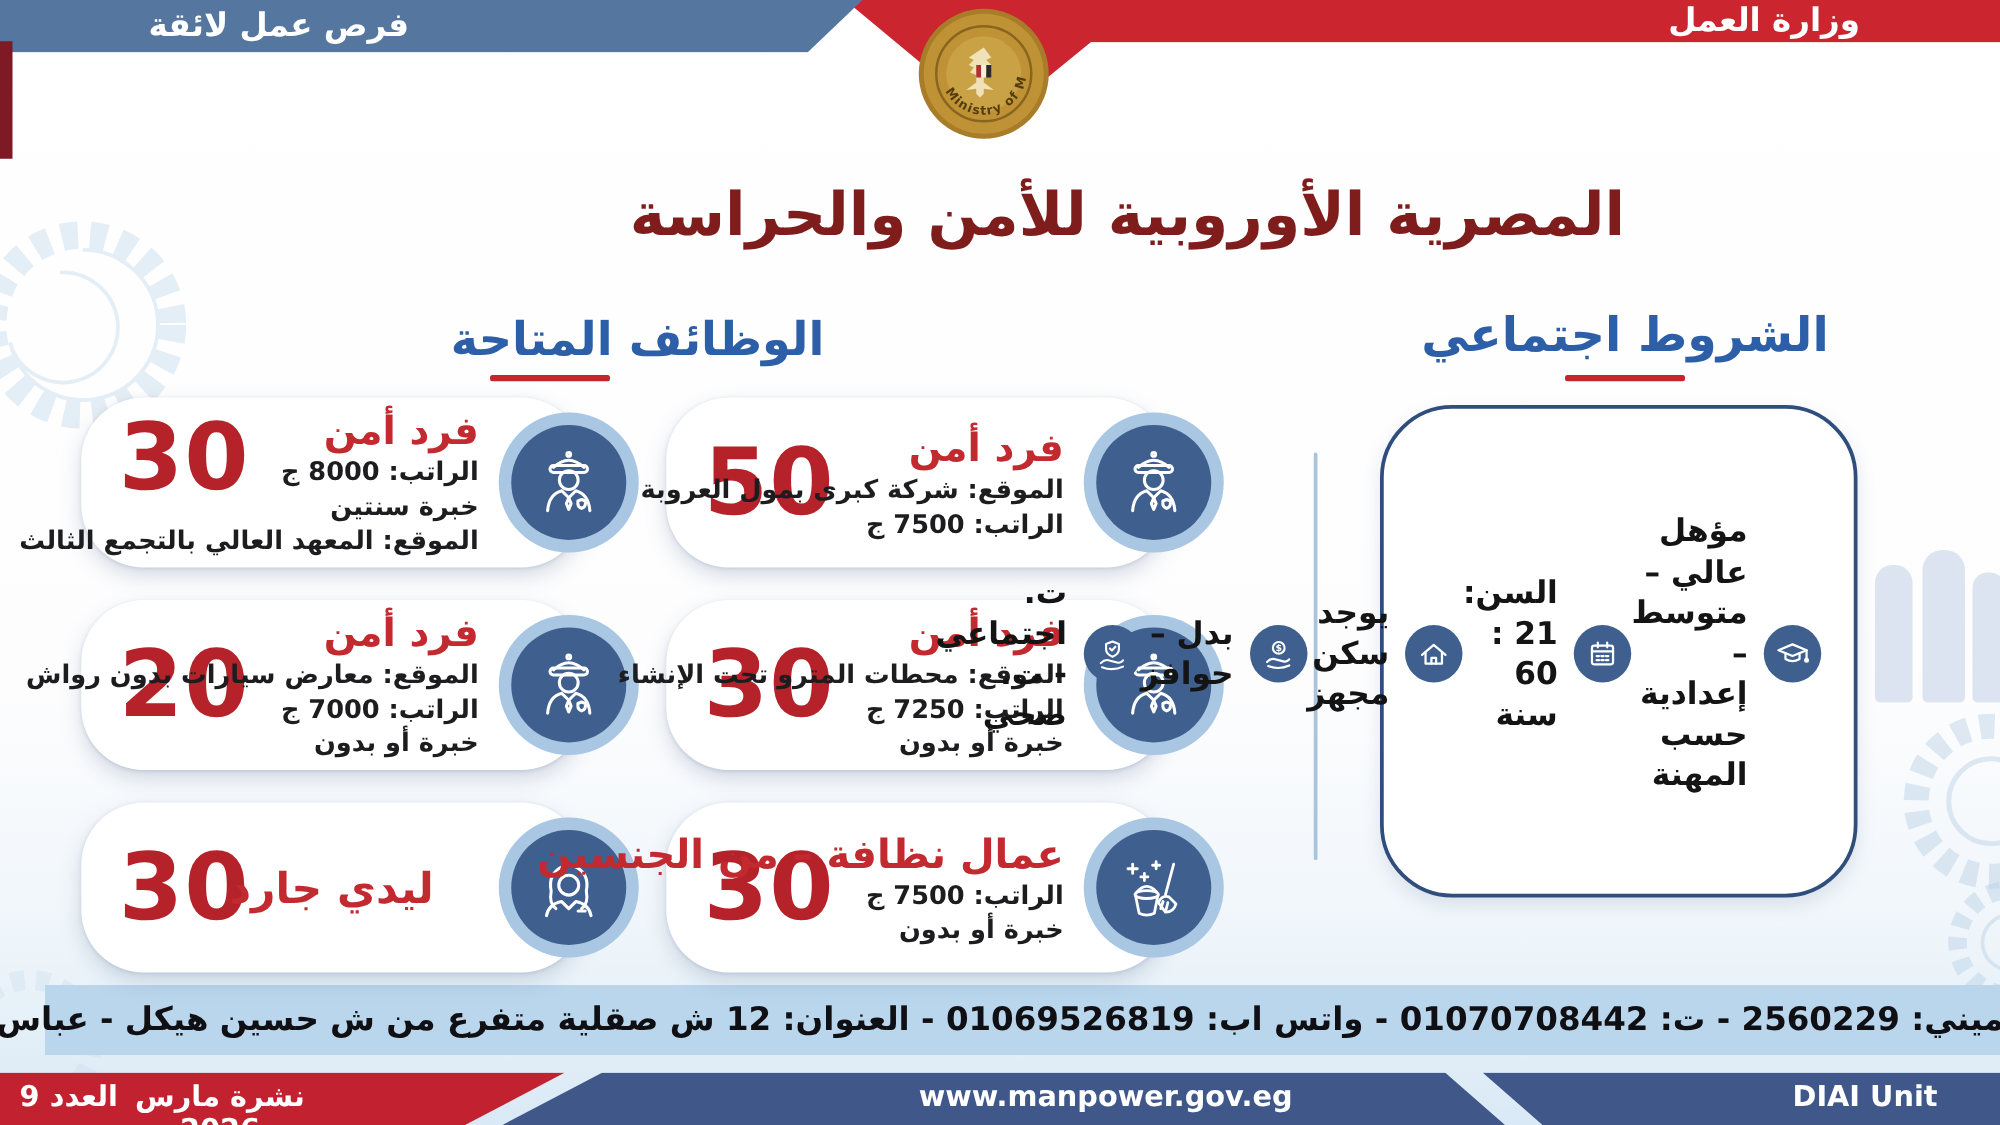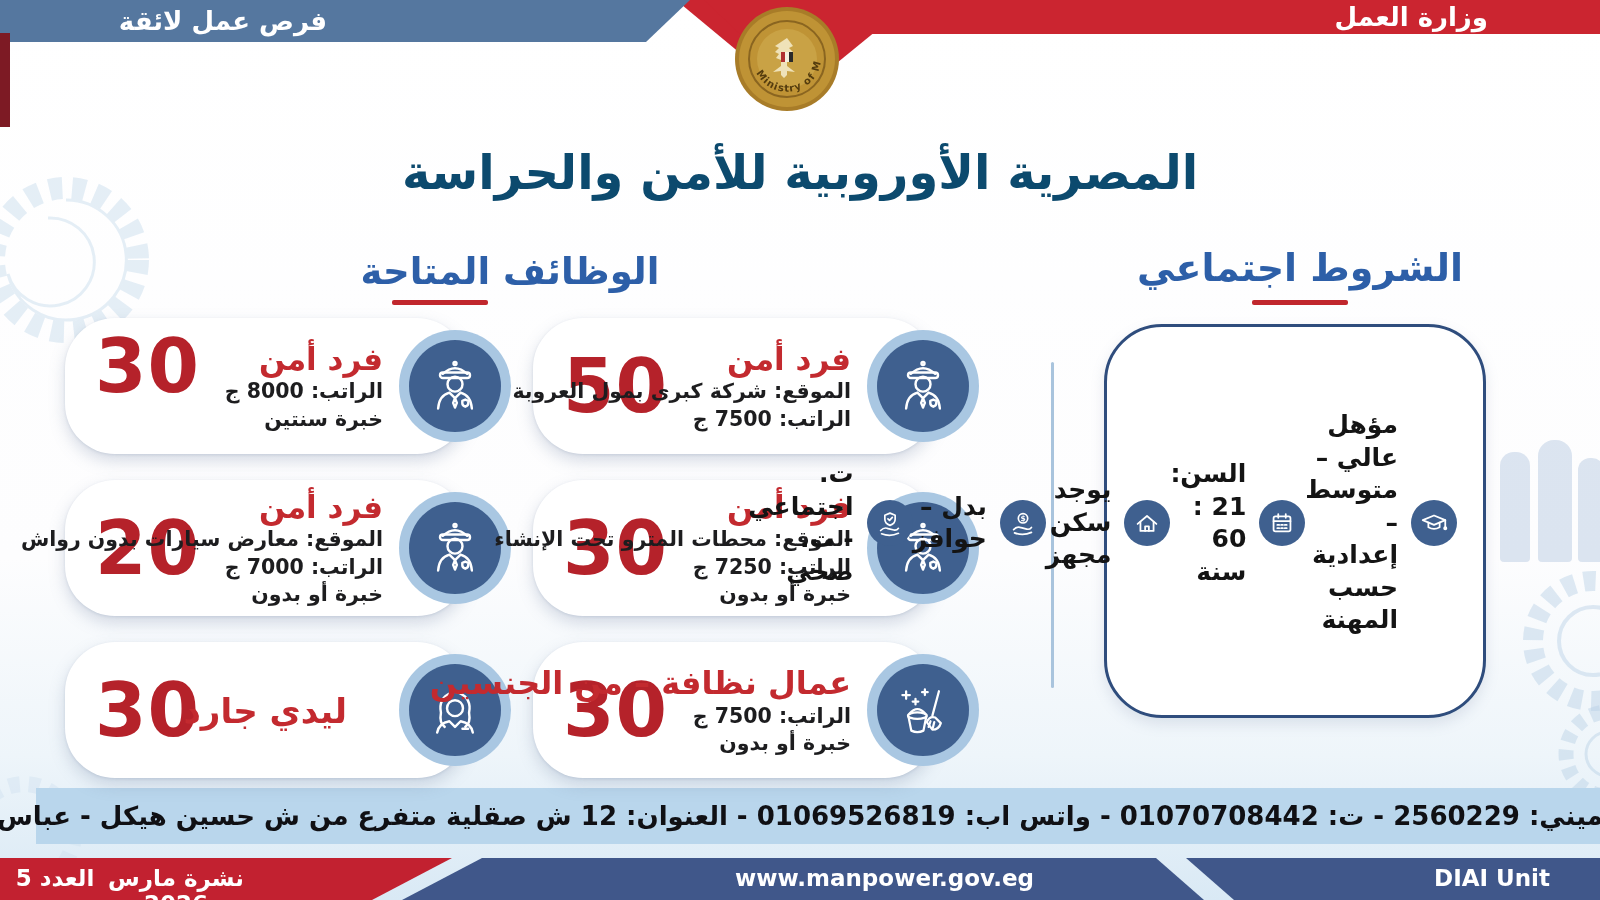--- a/index.html
+++ b/index.html
@@ -17,22 +17,22 @@
   .hdr-blue .t{position:absolute;left:88px;top:6px;width:270px;text-align:center;
     color:#fff;font-size:26px;font-weight:800;}
   .hdr-red{position:absolute;left:0;top:0;width:1600px;height:34px;background:transparent;z-index:5;}
   .hdr-red .band{position:absolute;left:0;top:0;width:1600px;height:34px;background:#cb2530;
     clip-path:polygon(704px 0,1600px 0,1600px 34px,740px 34px);}
   .hdr-red .t{position:absolute;right:112px;top:2px;color:#fff;font-size:26px;font-weight:800;z-index:7;margin-left:20px;}
   .hdr-tri{position:absolute;left:0;top:0;width:1600px;height:110px;z-index:5;pointer-events:none;}
   .maroon{position:absolute;left:0;top:33px;width:10px;height:94px;background:#7d1a24;z-index:6;}
   .logo{position:absolute;left:734px;top:6px;width:106px;height:106px;z-index:8;}
   
-  .main-title{position:absolute;left:300px;top:138px;width:1000px;text-align:center;
-    color:#0c4a6e;font-size:48px;font-weight:800;line-height:1.45;}
+  .main-title{position:absolute;left:300px;top:138px;width:1000px;
+    color:#7f1d1d;font-size:48px;font-weight:800;line-height:1.45;}
   .sec-head{position:absolute;color:#2d5fa8;font-weight:800;text-align:center;}
   .sec-head.jobs{left:330px;top:250px;width:360px;font-size:37px;}
   .sec-head.cond{left:1110px;top:246px;width:380px;font-size:38px;}
   .underline{position:absolute;height:5px;background:#c1272d;border-radius:2px;}
   
   .job-card{position:absolute;width:402px;height:136px;background:#fff;border-radius:50px;
     box-shadow:0 7px 16px rgba(110,130,160,.28),0 1px 3px rgba(110,130,160,.2);z-index:3;}
   .job-icon{position:absolute;top:50%;right:-44px;transform:translateY(-50%);
     width:112px;height:112px;border-radius:50%;background:#a9c7e2;
     display:flex;align-items:center;justify-content:center;}
@@ -146,20 +146,21 @@
 
 <div class="sec-head cond" dir="rtl">الشروط اجتماعي</div>
 <div class="underline" style="left:1252px;top:300px;width:96px;"></div>
 
 <div class="job-card" style="left:65px;top:318px;">
   <div class="job-count high">30</div>
   <div class="job-body" dir="rtl">
     <div class="job-title">فرد أمن</div>
     <div class="job-line">الراتب: 8000 ج</div>
     <div class="job-line">خبرة سنتين</div>
+    <div class="job-line">الموقع: المعهد العالي بالتجمع الثالث</div>
   </div>
   <div class="job-icon">
       <div class="inner">
     <svg width="60" height="60" viewBox="0 0 64 64" fill="none" stroke="#fff" stroke-width="2.6" stroke-linecap="round" stroke-linejoin="round">
       <circle cx="32" cy="8" r="1.6"></circle>
           <path d="M19 19 Q32 7 45 19"></path>
           <rect x="16" y="17.5" width="32" height="6" rx="3"></rect>
       <circle cx="32" cy="30" r="8"></circle>
       <path d="M14 56 Q15 42 26 39 L32 45 L38 39 Q49 42 50 56"></path>
       <path d="M32 45 L30 50 L32 55 L34 50 Z"></path>
@@ -338,17 +339,17 @@
 </div>
 
 <div class="contact">
   <div class="t" dir="rtl">الرقم التأميني: 2560229 - ت: 01070708442 - واتس اب: 01069526819 - العنوان: 12 ش صقلية متفرع من ش حسين هيكل - عباس العقاد</div>
 </div>
 
 <div class="foot">
   <div class="f-red"></div>
   <div class="f-navy1"></div>
   <div class="f-navy2"></div>
-  <div class="txt f-issue" dir="rtl">العدد 5</div>
+  <div class="txt f-issue" dir="rtl">العدد 9</div>
   <div class="txt f-bull" dir="rtl">نشرة مارس 2026</div>
   <div class="txt f-site">www.manpower.gov.eg</div>
   <div class="txt f-unit">DIAI Unit</div>
 </div>
 
 </body></html>

